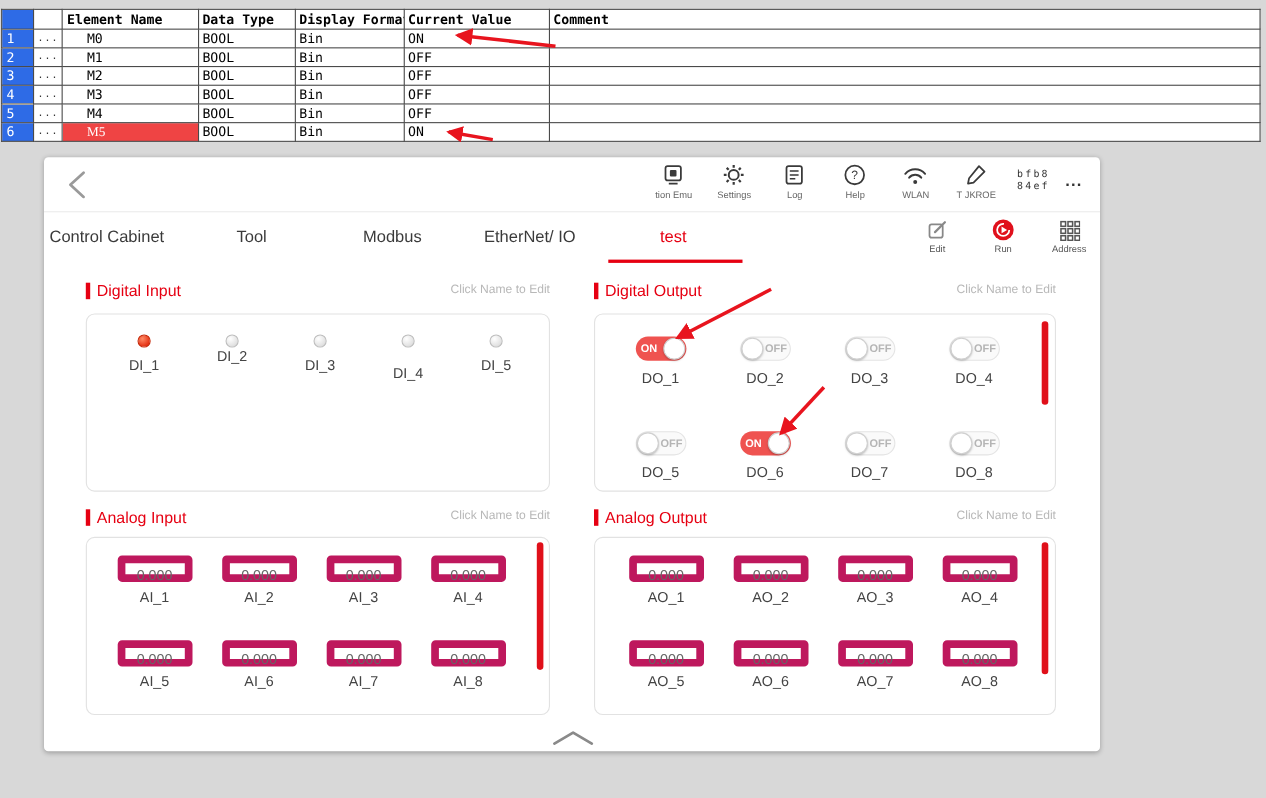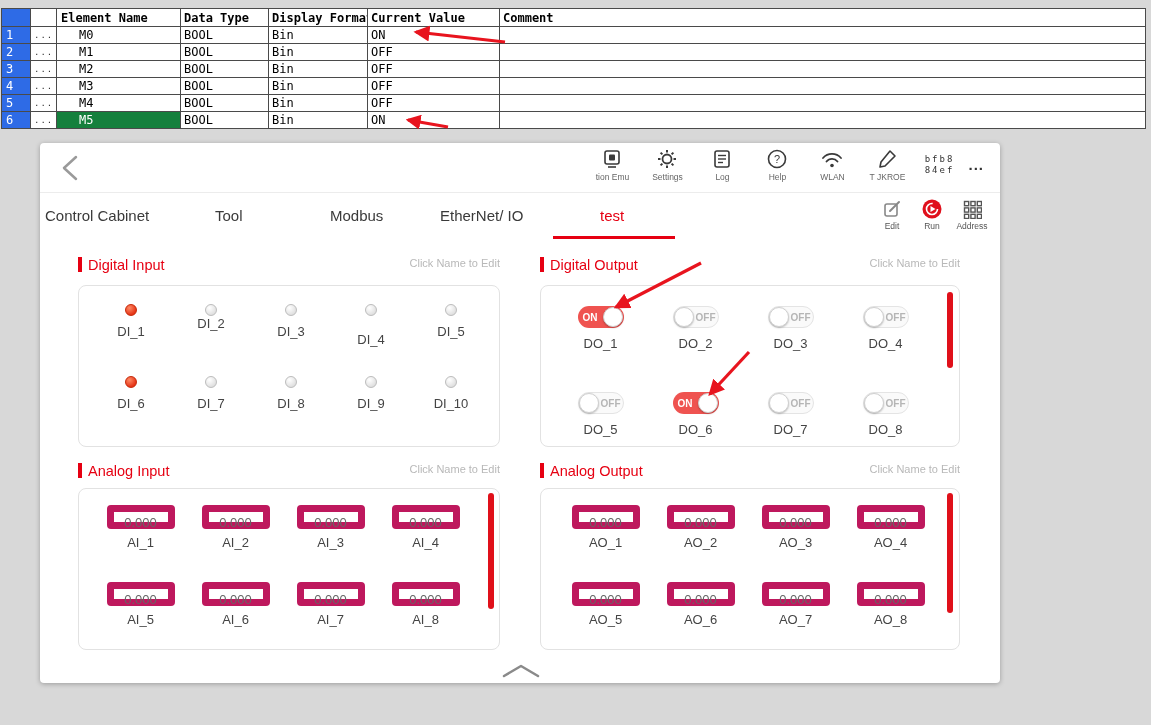--- a/index.html
+++ b/index.html
@@ -7,21 +7,21 @@
   body { background:#d8d8d8; font-family:"Liberation Sans", sans-serif; position:relative; overflow:hidden; }
 
   
   .watch-table { position:absolute; left:1px; top:8px; width:1145px; border-collapse:collapse; background:#fff;
                  font-family:"DejaVu Sans Mono", monospace; font-size:12px; table-layout:fixed; }
   .watch-table td { border:1px solid #4a4a4a; height:17px; white-space:nowrap; overflow:hidden; padding:0 3px; }
   .watch-table tr.hdr td { font-weight:bold; height:18px; }
   td.c-num { width:29px; background:#2e6be6; color:#fff; padding-left:4px; }
   td.c-dots { width:26px; text-align:center; font-size:9px; color:#333; letter-spacing:1px; }
   td.c-name { width:124px; padding-left:22px; }
-  td.c-name.selected { background:#15803d; color:#fff; }
+  td.c-name.selected { background:#ef4444; color:#fff;font-family:Liberation Serif, serif; }
   td.c-type { width:88px; }
   td.c-fmt { width:99px; }
   td.c-val { width:132px; }
   td.c-com { }
 
   
   .window { position:absolute; left:40px; top:143px; width:960px; height:540px; background:#fff;
             border-radius:4px; box-shadow:0 1px 5px rgba(0,0,0,.28); }
 
   .topbar { position:absolute; left:0; top:0; width:100%; height:50px; border-bottom:1px solid #ececec; }
@@ -31,21 +31,21 @@
   .tb-item .lbl { font-size:8.5px; color:#666; white-space:nowrap; }
   .devcode { font-family:"DejaVu Sans Mono", monospace; font-size:9px; letter-spacing:2px; color:#333;
              line-height:11px; text-align:center; margin-top:6px; width:40px; }
   .more { font-size:15px; font-weight:bold; color:#333; letter-spacing:1px; margin-top:8px; }
 
   
   .tabsrow { position:absolute; left:0; top:50px; width:100%; height:46px; }
   .tab { position:absolute; top:14px; font-size:15px; color:#3a3a3a; cursor:pointer; white-space:nowrap; }
   .tab.active { color:#e60012; }
   .tab-underline { position:absolute; left:513px; top:43px; width:122px; height:3px; background:#e60012; }
-  .actions { position:absolute; right:8px; top:6px; display:flex; gap:0; }
+  .actions { position:absolute; right:8px; top:6px; display:flex; gap:20px; }
   .act { display:flex; flex-direction:column; align-items:center; gap:2px; width:40px; }
   .act .lbl { font-size:8.5px; color:#555; }
 
   
   .phead { position:absolute; height:18px; display:flex; align-items:flex-start; }
   .phead .bar { width:4px; height:15px; background:#e60012; margin-right:6px; }
   .phead .title { color:#e60012; font-size:14.5px; }
   .phead .hint { margin-left:auto; font-size:11px; color:#b8b8b8; cursor:pointer; }
 
   .panel { position:absolute; border:1px solid #e2e2e2; border-radius:8px; background:#fff; }
@@ -287,42 +287,20 @@
         </div>
       <div class="cell" style="width:80px; gap:16px;justify-content:flex-end;">
           <span class="led off"></span>
           <span class="lbl">DI_4</span>
         </div>
       <div class="cell" style="width:80px; gap:8px;">
           <span class="led off"></span>
           <span class="lbl">DI_5</span>
         </div>
     </div>
-    <div class="row-abs" style="left:12px; top:90px;">
-      <div class="cell" style="width:80px; gap:8px;">
-          <span class="led on"></span>
-          <span class="lbl">DI_6</span>
-        </div>
-      <div class="cell" style="width:80px; gap:8px;">
-          <span class="led off"></span>
-          <span class="lbl">DI_7</span>
-        </div>
-      <div class="cell" style="width:80px; gap:8px;">
-          <span class="led off"></span>
-          <span class="lbl">DI_8</span>
-        </div>
-      <div class="cell" style="width:80px; gap:8px;">
-          <span class="led off"></span>
-          <span class="lbl">DI_9</span>
-        </div>
-      <div class="cell" style="width:80px; gap:8px;">
-          <span class="led off"></span>
-          <span class="lbl">DI_10</span>
-        </div>
-    </div>
   </div>
 
   <div class="phead" style="left:500px; top:114px; width:420px;">
     <span class="bar"></span>
     <span class="title">Digital Output</span>
     <span class="hint">Click Name to Edit</span>
   </div>
   <div class="panel" style="left:500px; top:142px; width:420px; height:162px;">
     <div class="row-abs" style="left:12px; top:20px;">
       <div class="cell" style="width:95px; gap:8px;">

